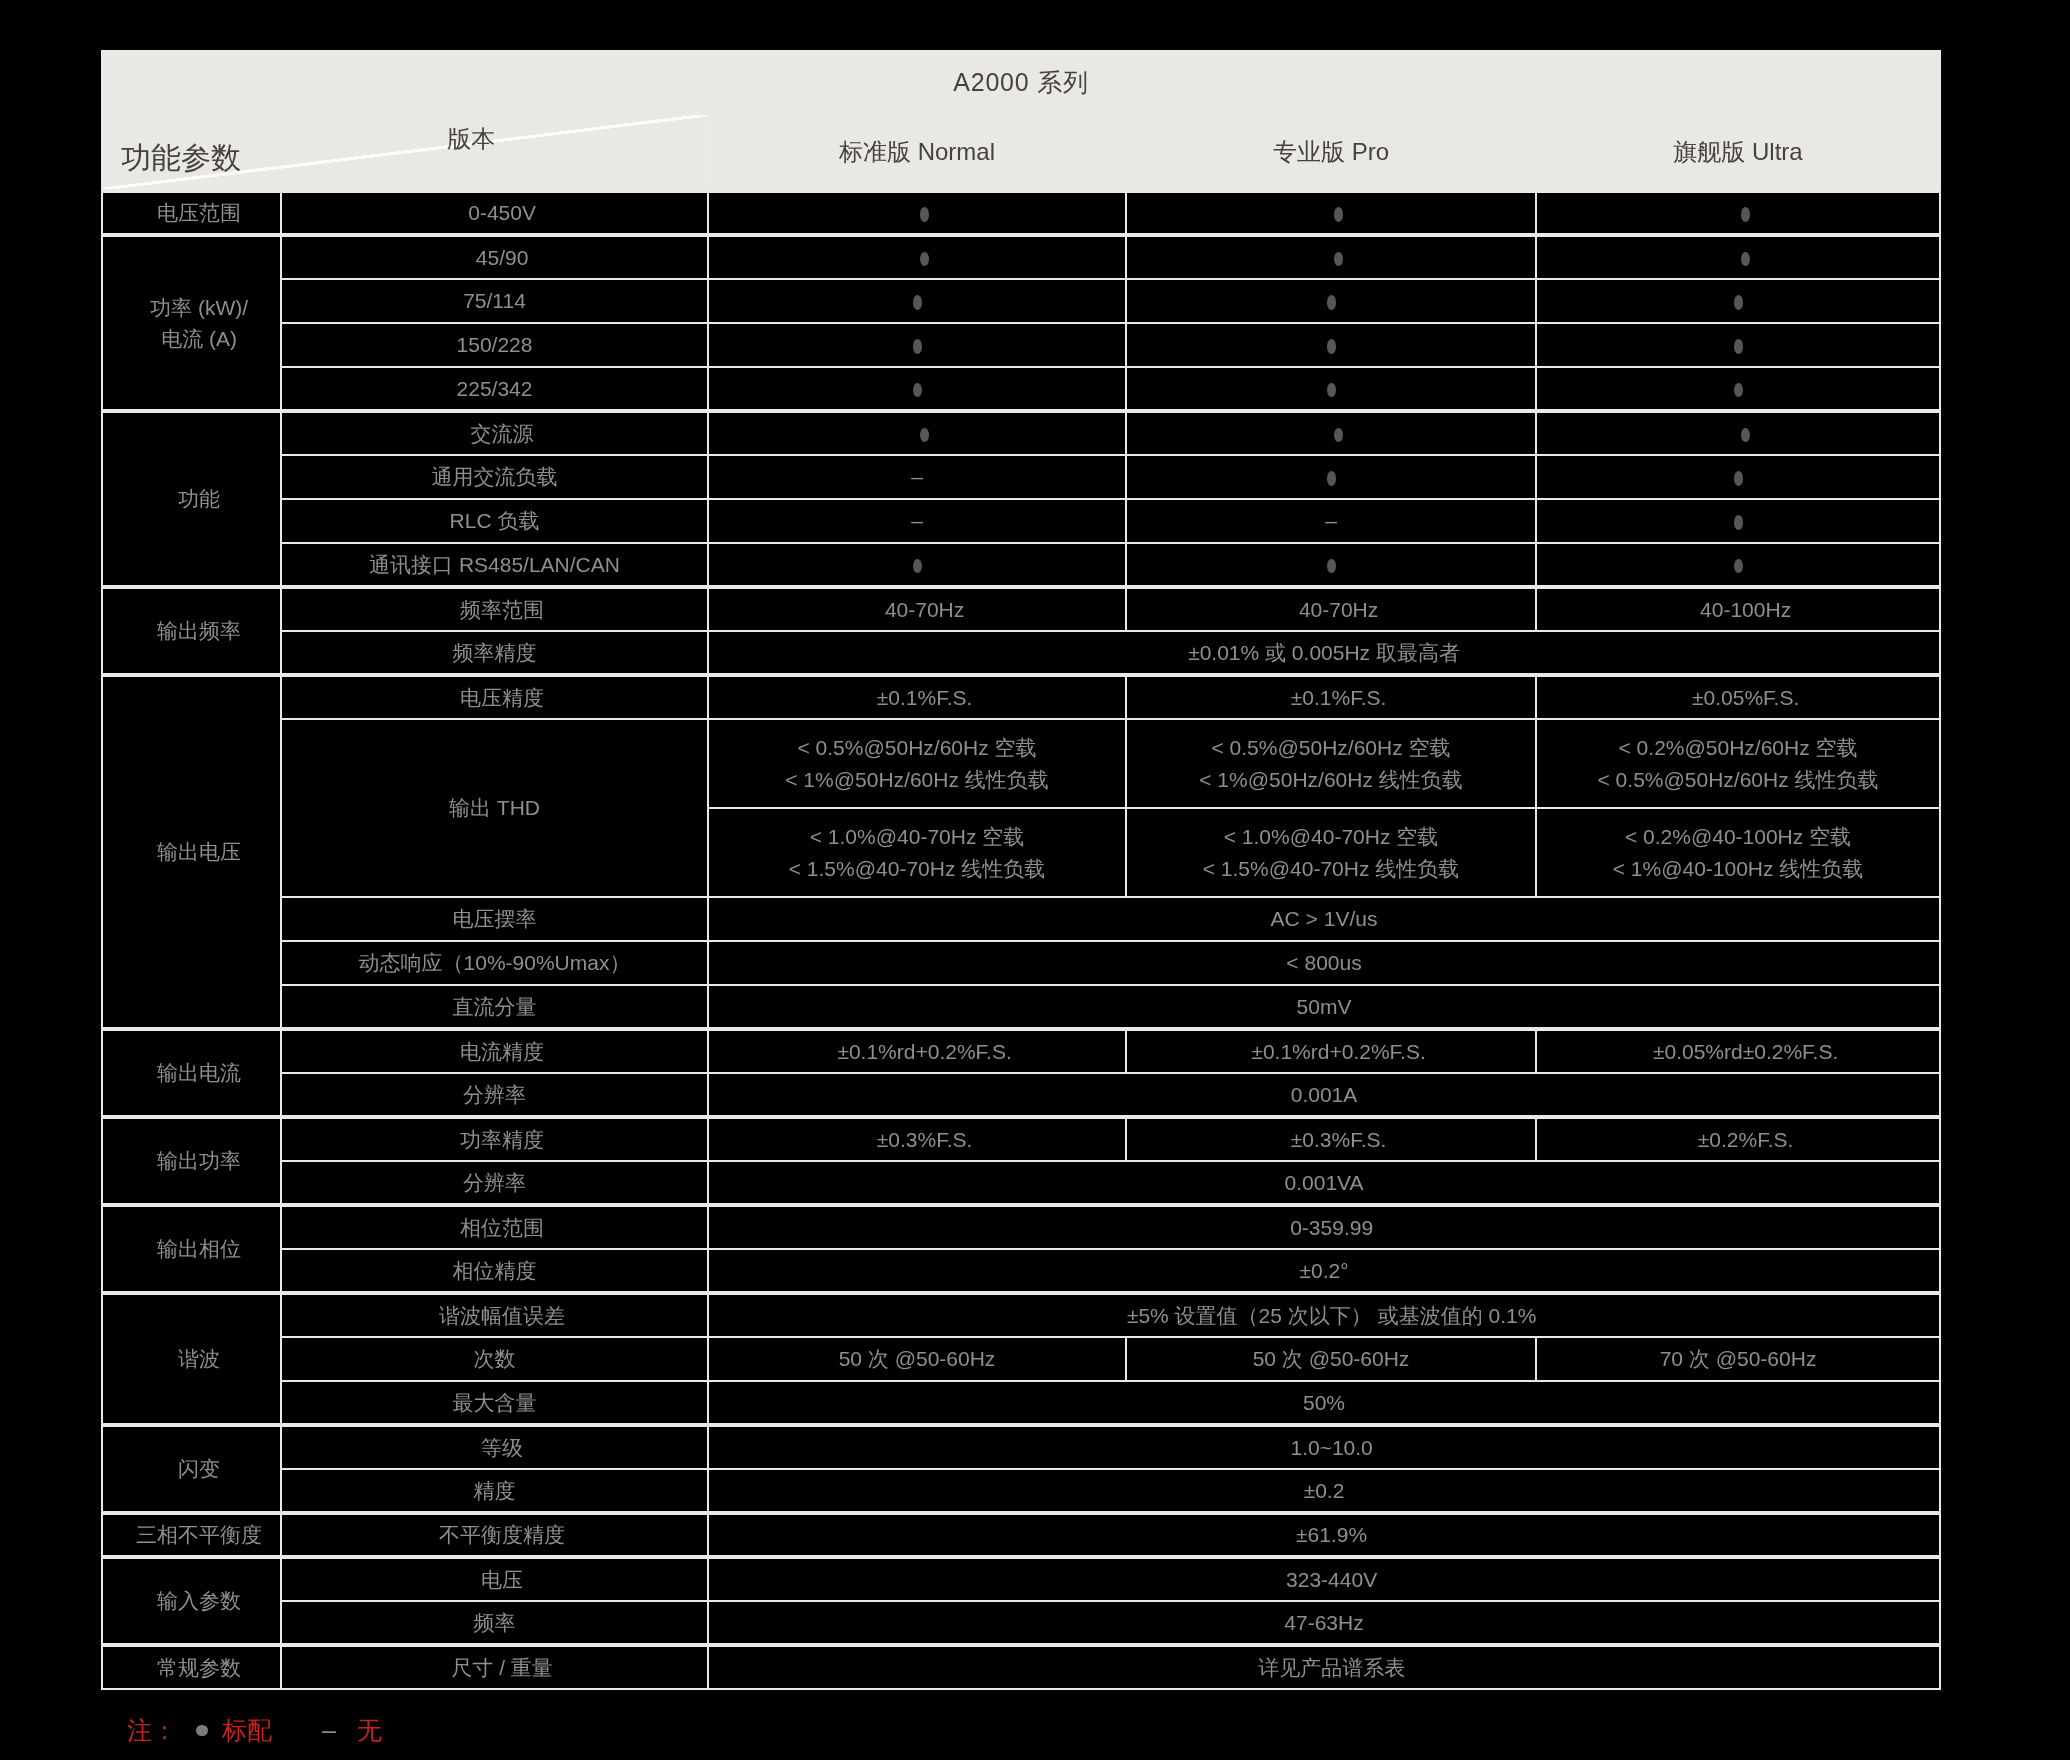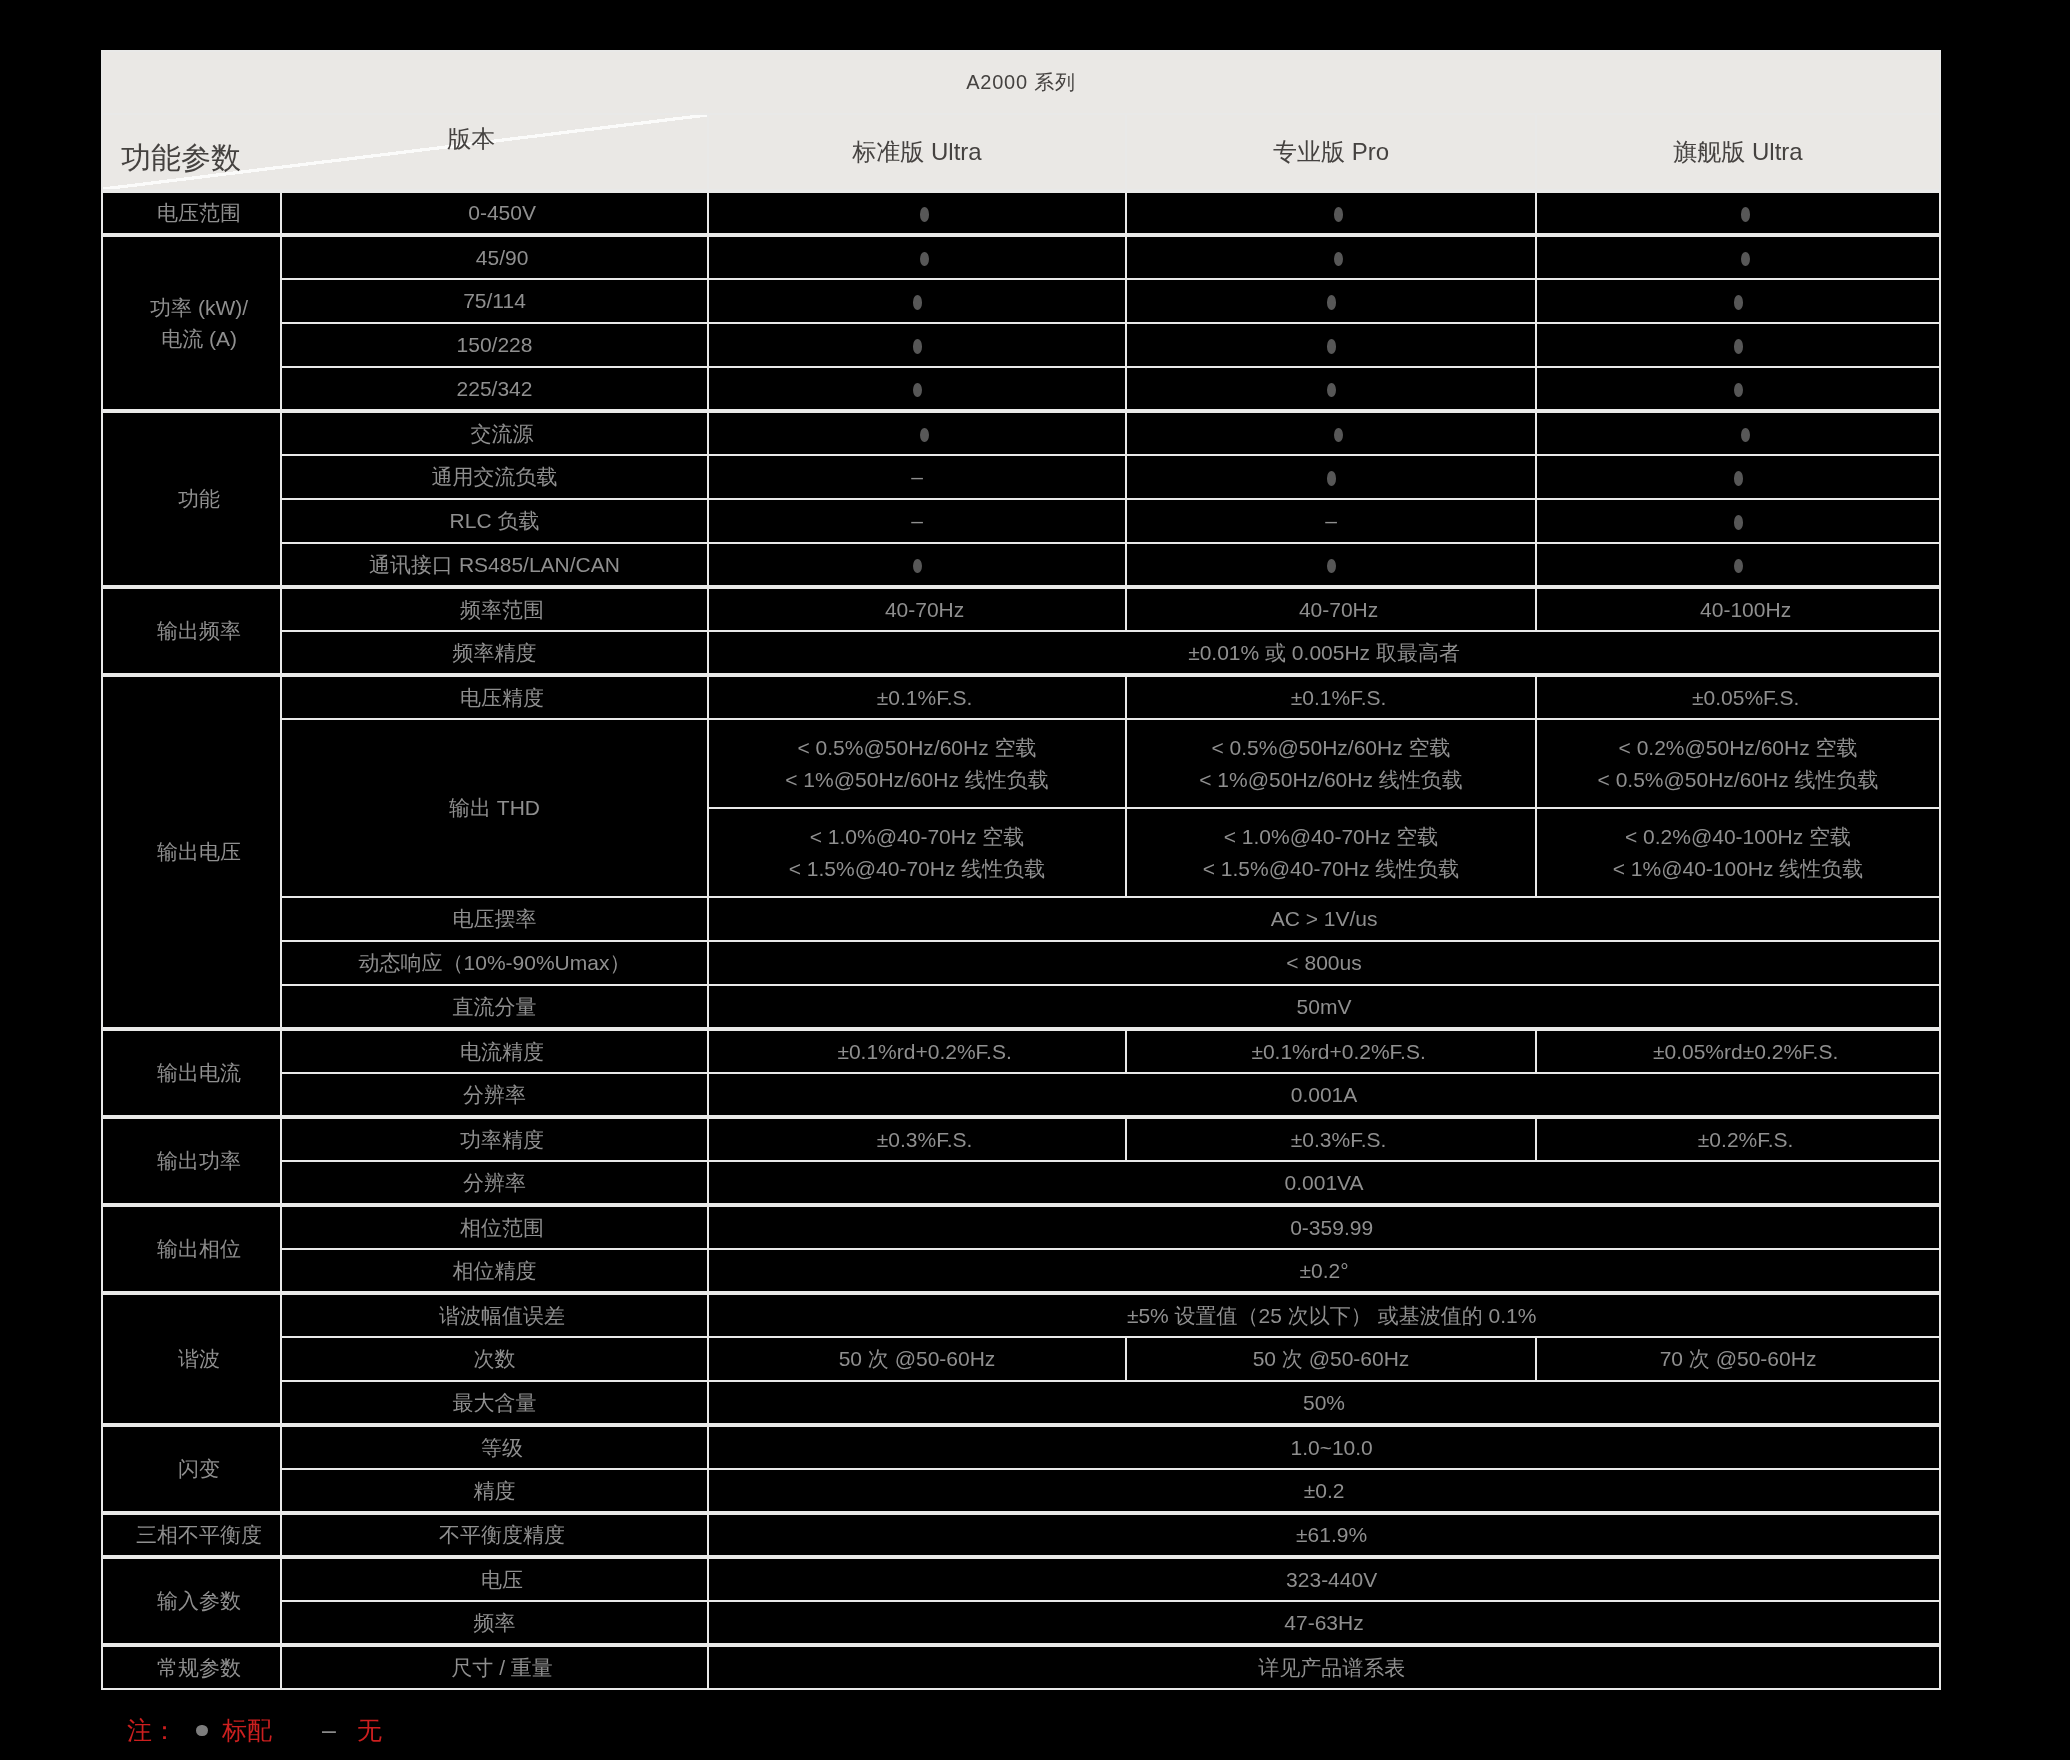--- a/index.html
+++ b/index.html
@@ -2,21 +2,21 @@
 <html style="font-size:13px"><head>
 <meta charset="utf-8">
 <style>
   html,body{margin:0;padding:0;background:#000;font-family:"Liberation Sans",sans-serif;}
   .page{position:relative;width:2071px;height:1761px;background:#000;overflow:hidden;}
 
   table.spec{position:absolute;left:101px;top:50px;width:1838px;border-collapse:collapse;table-layout:fixed;}
   table.spec th,table.spec td{border:2.4px solid #e9e9e8;text-align:center;vertical-align:middle;padding:0 4.8px;}
 
   thead th{background:#eae8e5;color:#454240;font-weight:normal;}
-  tr.h1 th{height:61px;font-size:20px;letter-spacing:0.8px;}
+  tr.h1 th{height:61px;font-size:25px;letter-spacing:0.8px;}
   tr.h2 th{height:74px;font-size:24px;}
 
   .corner-cell{position:relative;padding:0;margin-left:40px;}
   .corner-diag{position:absolute;left:0;top:0;right:0;bottom:0;
     background:linear-gradient(to bottom right,
       rgba(0,0,0,0) calc(50% - 1.6px),
       #fbfbfa calc(50% - 1.6px),
       #fbfbfa calc(50% + 1.6px),
       rgba(0,0,0,0) calc(50% + 1.6px));}
   .corner-tr{position:absolute;top:8px;left:57%;font-size:24px;color:#454240;}
@@ -50,21 +50,21 @@
     <thead>
       <tr class="h1">
         <th colspan="5">A2000 系列</th>
       </tr>
       <tr class="h2">
         <th colspan="2" class="corner-cell">
           <span class="corner-diag"></span>
           <span class="corner-tr">版本</span>
           <span class="corner-bl">功能参数</span>
         </th>
-        <th>标准版 Ultra</th>
+        <th>标准版 Normal</th>
         <th>专业版 Pro</th>
         <th>旗舰版 Ultra</th>
       </tr>
     </thead>
     <tbody id="spec-body">
         <tr class="gb">
           <td class="group pre" rowspan="1">电压范围</td>
           <td class="param pre">0-450V</td>
           <td class="val pre"><span class="dot"></span></td>
           <td class="val pre"><span class="dot"></span></td>

